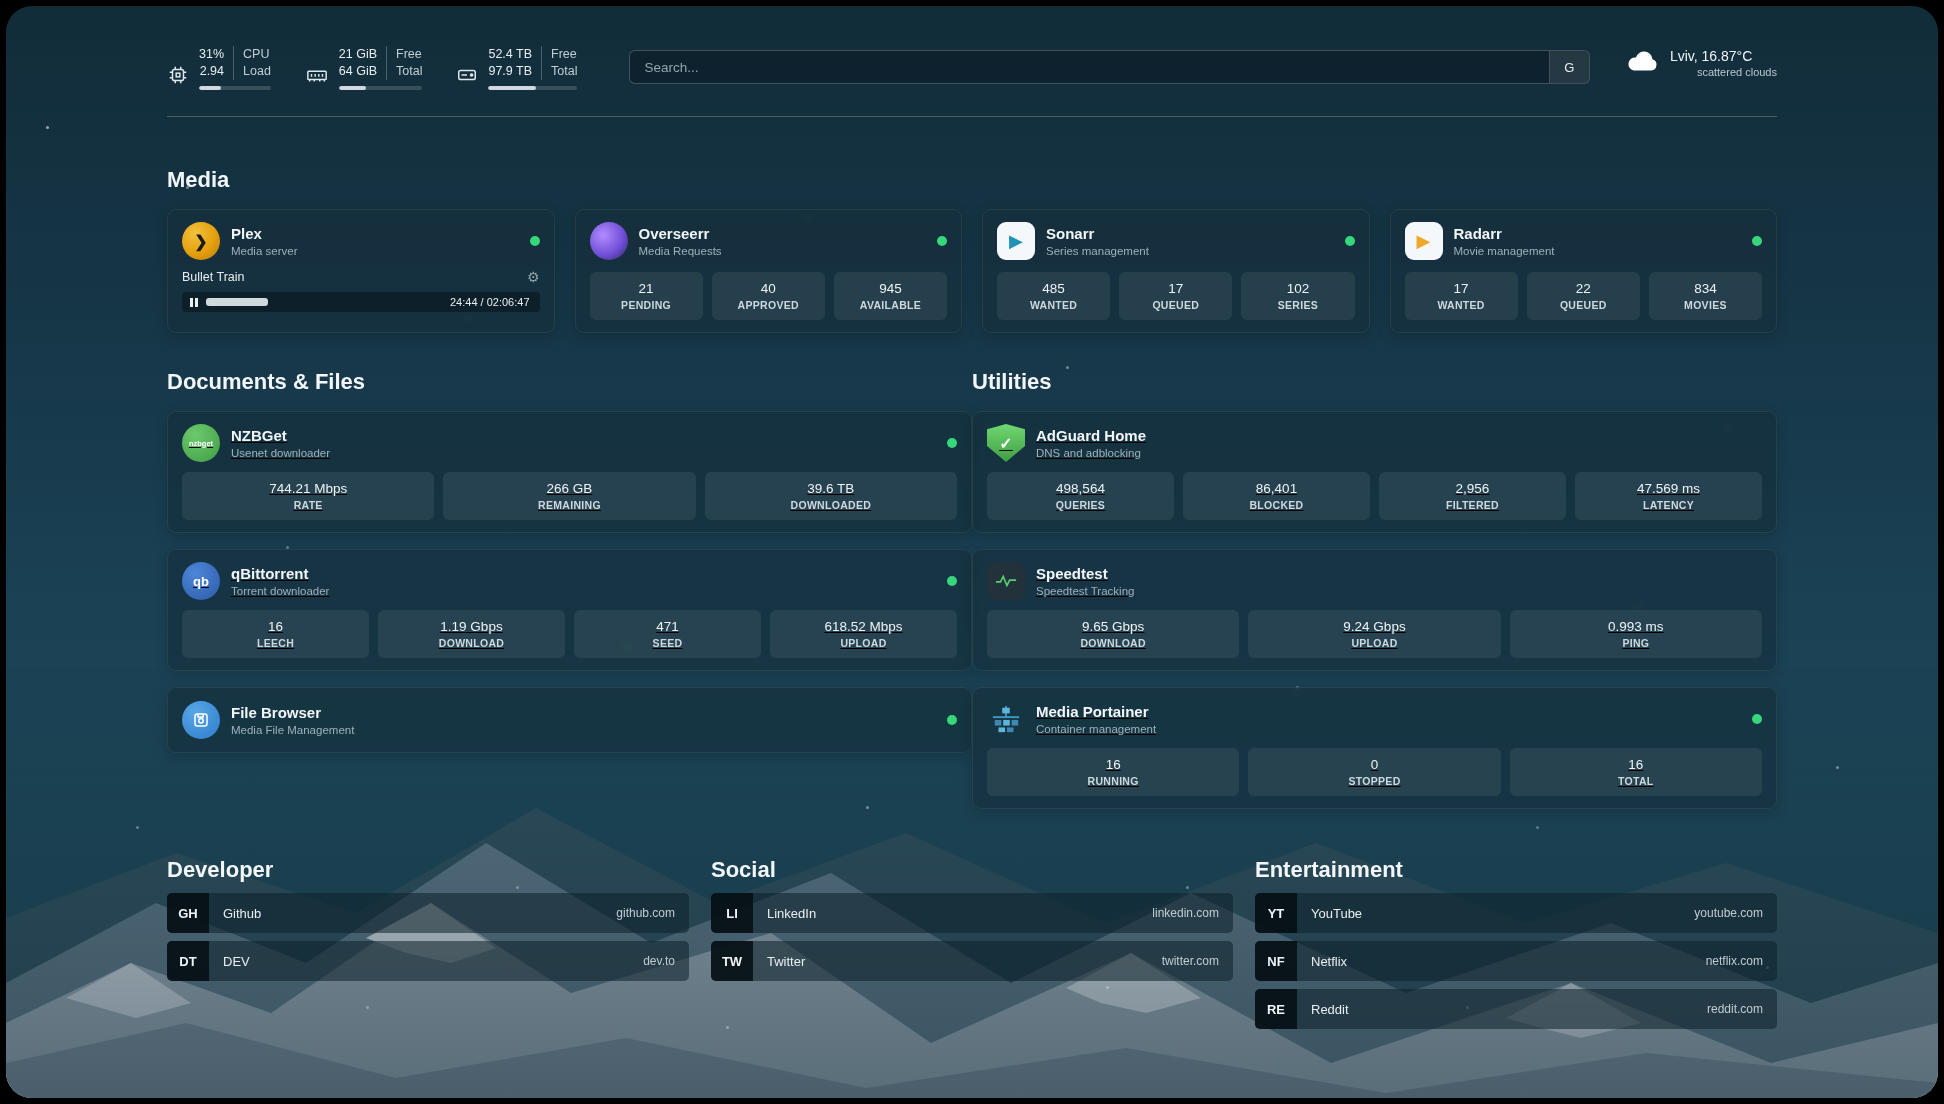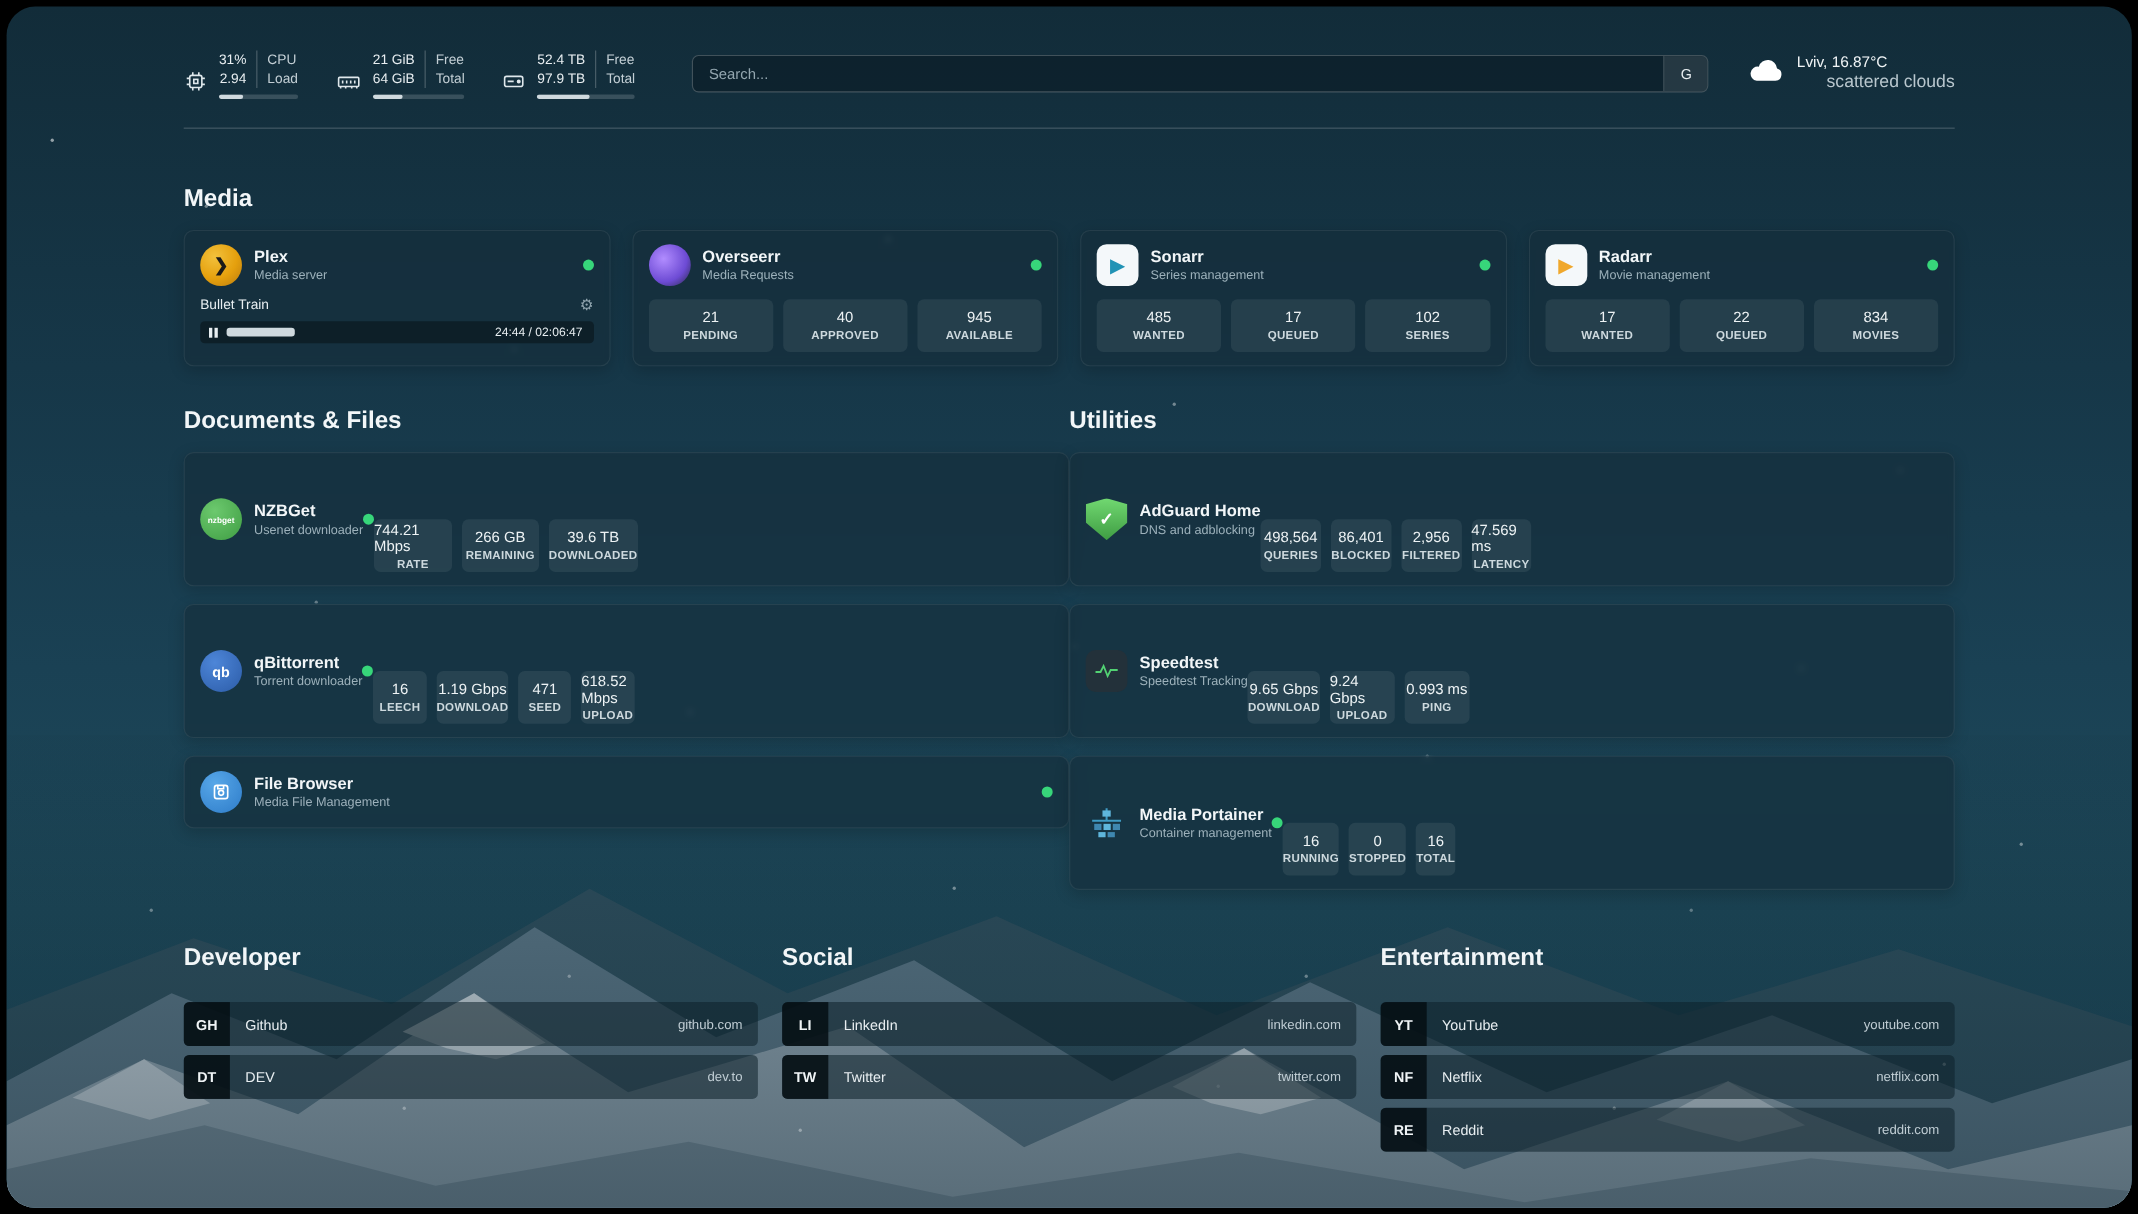--- a/index.html
+++ b/index.html
@@ -51,21 +51,21 @@
     background:rgba(10,26,35,0.55); border:1px solid rgba(255,255,255,0.22); border-radius:6px; overflow:hidden; }
   .searchbar input { flex:1; height:100%; background:transparent; border:none; outline:none;
     color:#e8eef1; font-size:13.5px; padding:0 14px; font-family:"Liberation Sans",sans-serif; }
   .searchbar input::placeholder { color:#93a6af; }
   .search-btn { width:40px; height:100%; display:flex; align-items:center; justify-content:center;
     background:rgba(255,255,255,0.10); color:#e8eef1; font-size:13px; cursor:pointer; border-left:1px solid rgba(255,255,255,0.12); }
 
   .weather { display:flex; align-items:center; margin-top:2px; }
   .weather-icon { color:#fff; margin-right:10px; }
   .weather-loc { color:#f0f4f6; font-size:14px; }
-  .weather-cond { color:#b9c7ce; font-size:16px; margin-top:2px;margin-left:27px; }
+  .weather-cond { color:#b9c7ce; font-size:11px; margin-top:2px;margin-left:27px; }
 
   .divider { margin-top:26px; height:1px; background:rgba(255,255,255,0.22); }
 
   
   .section-title { color:#f2f6f8; font-size:22px; font-weight:700; }
   .media-section { margin-top:50px; }
   .cards-row { display:flex; gap:20px; margin-top:16px; }
 
   .app-card {
     background:rgba(21,45,58,0.62); border:1px solid rgba(255,255,255,0.07);
@@ -96,40 +96,40 @@
   .pause-btn { display:flex; gap:2px; margin-right:8px; cursor:pointer; }
   .pause-btn i { display:block; width:3px; height:9px; background:#e8eef1; }
   .plex-track { flex:1; height:100%; display:flex; align-items:center; }
   .plex-fill { height:8px; border-radius:3px; background:#cfd9de; }
   .plex-time { position:absolute; right:10px; color:#e8eef1; font-size:11px; }
 
   
   .two-col { display:flex; gap:0; margin-top:36px; }
   .col { flex:1; }
   .col .app-card { margin-top:16px; }
-  .tall-card { height:122px; display:flex; flex-direction:row; }
+  .tall-card { height:122px; display:flex; flex-direction:column;text-decoration:underline; }
   .short-card { height:66px; display:flex; flex-direction:column; justify-content:center; }
 
   
   .plex-icon { background:radial-gradient(circle at 35% 30%, #f2c13c, #e5a00d 55%, #b97a10); color:#1a1a1a; font-weight:700; font-size:16px; }
   .overseerr-icon { background:radial-gradient(circle at 35% 35%, #b18cff, #6d4bd4 60%, #25273f); }
   .sonarr-icon { background:#f4f8fa; color:#2193b5; font-size:18px; }
   .radarr-icon { background:#f4f8fa; color:#f0a82c; font-size:18px; }
   .nzbget-icon { background:radial-gradient(circle at 35% 30%, #6cc96e, #3f9d43); color:#fff; font-size:7.5px; font-weight:700; }
   .qbit-icon { background:radial-gradient(circle at 35% 30%, #4d86d8, #2c5ca8); color:#fff; font-size:13px; font-weight:700; }
   .fb-icon { background:radial-gradient(circle at 35% 30%, #57a7e8, #2e7cc9); color:#fff; }
   .shield-icon { background:linear-gradient(180deg,#71d871,#3f9d43); border-radius:0;
     clip-path:polygon(50% 0%, 100% 14%, 100% 58%, 50% 100%, 0% 58%, 0% 14%); color:#fff; font-size:16px; font-weight:700; }
   .speedtest-icon { background:#23313a; border-radius:9px; }
   .portainer-icon { background:transparent; }
 
   
   .bookmarks { display:flex; gap:22px; margin-top:48px; padding-bottom:30px; }
   .bm-col { flex:1; }
-  .bm-rows { margin-top:28px; }
+  .bm-rows { margin-top:10px; }
   .bm-row { display:flex; align-items:center; height:40px; margin-bottom:8px;
     background:rgba(13,32,42,0.55); border-radius:5px; overflow:hidden; cursor:pointer; }
   .bm-abbr { width:42px; height:100%; background:rgba(5,14,19,0.85); color:#f0f4f6;
     display:flex; align-items:center; justify-content:center; font-size:13px; font-weight:700; flex:0 0 42px; }
   .bm-name { color:#e8eef1; font-size:13px; margin-left:14px; flex:1; }
   .bm-url { color:#bfccd3; font-size:12px; margin-right:14px; }
 </style>
 </head>
 <body>
 

